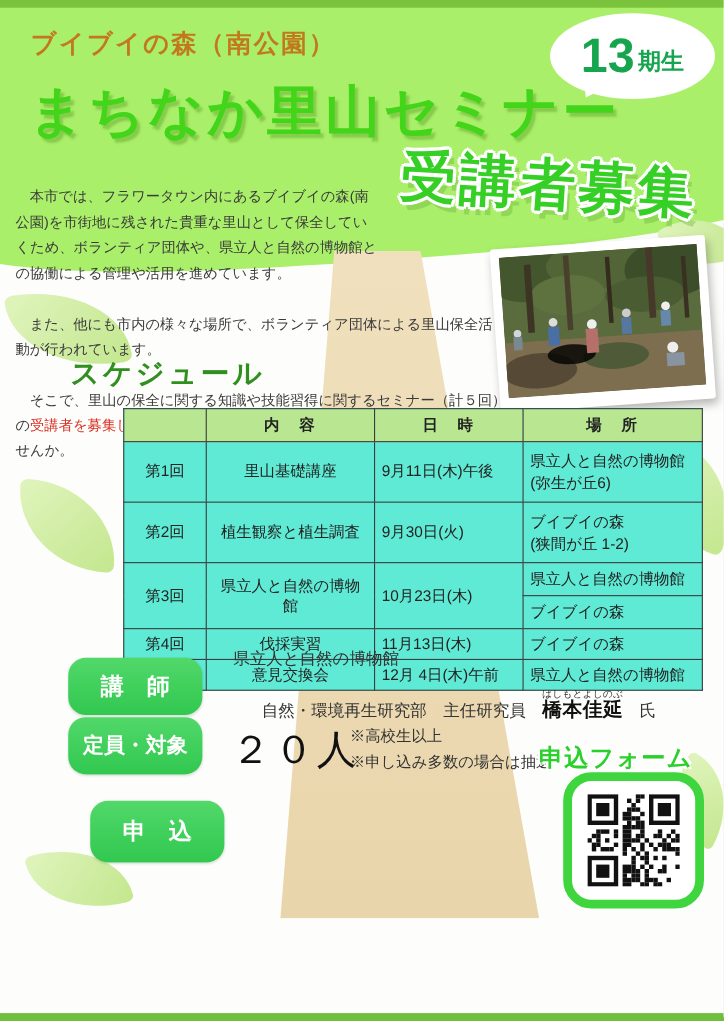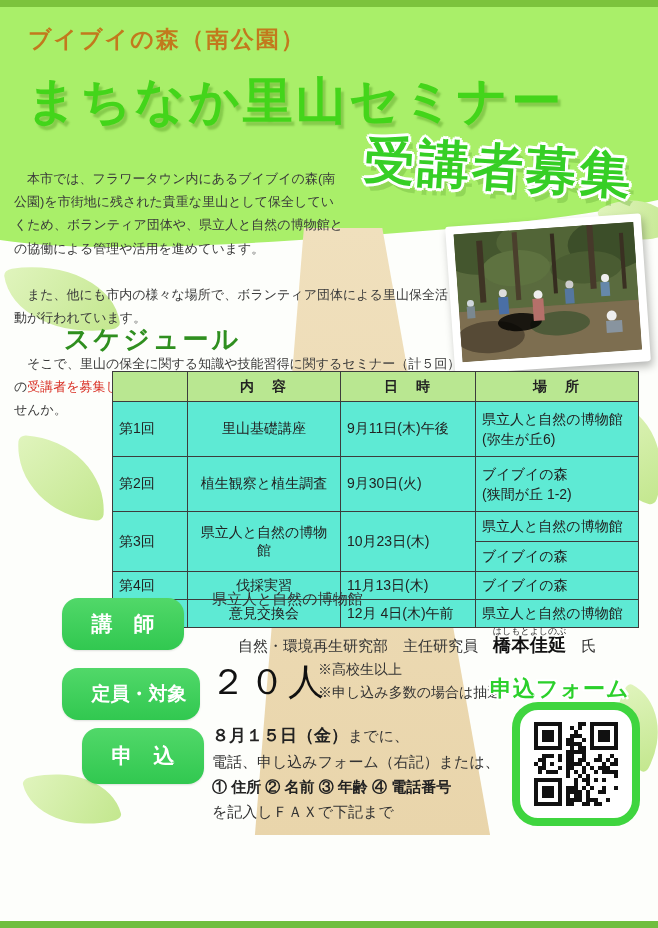--- a/index.html
+++ b/index.html
@@ -79,38 +79,38 @@
   }
   #schedule-table{
     left:112px;top:371px;z-index:2;
     border-collapse:collapse;background:#5eead4;table-layout:fixed;width:474px;
     font-size:14px;color:#222;
   }
   #schedule-table th,#schedule-table td{border:1px solid #3c3c3c;padding:2px 6px;}
   #schedule-table th{
     background:#b9e791;font-weight:bold;letter-spacing:2px;height:25px;font-size:14px;
   }
-  .c-no{width:62px;text-align:left;}
+  .c-no{width:62px;text-align:center;}
   .c-content{width:140px;text-align:center;}
   .c-date{width:122px;padding-left:10px;}
   .c-place{width:150px;padding-left:8px;text-align:left;}
   .r-tall{height:55px;}
   .r-mid{height:30px;}
   .r-short{height:28px;}
   .place-line{display:block;line-height:1.45;}
   
   .green-btn{
     left:62px;width:122px;height:52px;z-index:2;
     background:linear-gradient(180deg,#51d869,#31c850);
     border-radius:16px;display:flex;align-items:center;justify-content:center;
     color:#fff;font-weight:bold;font-size:21px;white-space:nowrap;
     box-shadow:0 1px 2px rgba(0,0,0,.12);
   }
   #btn-lecturer{top:598px;}
-  #btn-capacity{top:668px;font-size:19px;padding-left:16px;}
+  #btn-capacity{top:652px;font-size:19px;}
   #btn-apply{top:728px;height:56px;margin-left:20px;}
   
   #lecturer-org{left:212px;top:590px;z-index:2;font-size:15px;color:#333;}
   #lecturer-line{left:238px;top:626px;z-index:2;font-size:15px;color:#333;white-space:nowrap;}
   #lecturer-line ruby{font-size:18px;font-weight:bold;color:#111;}
   #lecturer-line rt{font-size:9px;font-weight:normal;color:#333;letter-spacing:0;}
   
   #capacity-count{left:210px;top:658px;z-index:2;font-size:36px;color:#111;letter-spacing:3px;}
   #capacity-notes{left:318px;top:658px;z-index:2;font-size:14px;color:#333;line-height:1.65;white-space:pre-line;}
   
@@ -160,20 +160,24 @@
   <div id="trunk"></div>
   <div id="leaf1" class="leaf"></div>
   <div id="leaf2" class="leaf"></div>
   <div id="leaf3" class="leaf"></div>
   <div id="leaf4" class="leaf"></div>
   <div id="leaf5" class="leaf"></div>
   <div id="leaf6" class="leaf"></div>
   <div id="leaf7" class="leaf"></div>
 
   <div id="subtitle" class="abs">ブイブイの森（南公園）</div>
+  <div id="badge" class="abs">
+    <span id="badge-number">13</span>
+    <span id="badge-suffix">期生</span>
+  </div>
   <div id="main-title" class="abs">まちなか里山セミナー</div>
   <div id="recruit-title" class="abs">受講者募集</div>
 
   <div id="intro" class="abs">
     <div>　本市では、フラワータウン内にあるブイブイの森(南
 公園)を市街地に残された貴重な里山として保全してい
 くため、ボランティア団体や、県立人と自然の博物館と
 の協働による管理や活用を進めています。</div>
     <div>　また、他にも市内の様々な場所で、ボランティア団体による里山保全活
 動が行われています。</div>
@@ -274,26 +278,20 @@
 
   <div id="lecturer-org" class="abs">県立人と自然の博物館</div>
   <div id="lecturer-line" class="abs">
     <span>自然・環境再生研究部　主任研究員　</span><ruby><span>橋本佳延</span><rt>はしもとよしのぶ</rt></ruby><span>　氏</span>
   </div>
 
   <div id="capacity-count" class="abs">２０人</div>
   <div id="capacity-notes" class="abs">※高校生以上
 ※申し込み多数の場合は抽選</div>
 
-  <div id="apply-text" class="abs">
-    <div><span id="apply-deadline">８月１５日（金）</span><span>までに、</span></div>
-    <div>電話、申し込みフォーム（右記）または、</div>
-    <div class="bold-line">① 住所 ② 名前 ③ 年齢 ④ 電話番号</div>
-    <div>を記入しＦＡＸで下記まで</div>
-  </div>
 
   <div id="form-label" class="abs">申込フォーム</div>
   <div id="qr-box" class="abs">
     <svg id="qr" width="84" height="84" viewBox="0 0 84 84">
         <rect x="44" y="0" width="4" height="4" fill="#111"></rect>
         <rect x="48" y="0" width="4" height="4" fill="#111"></rect>
         <rect x="36" y="4" width="4" height="4" fill="#111"></rect>
         <rect x="44" y="4" width="4" height="4" fill="#111"></rect>
         <rect x="40" y="8" width="4" height="4" fill="#111"></rect>
         <rect x="36" y="12" width="4" height="4" fill="#111"></rect>

